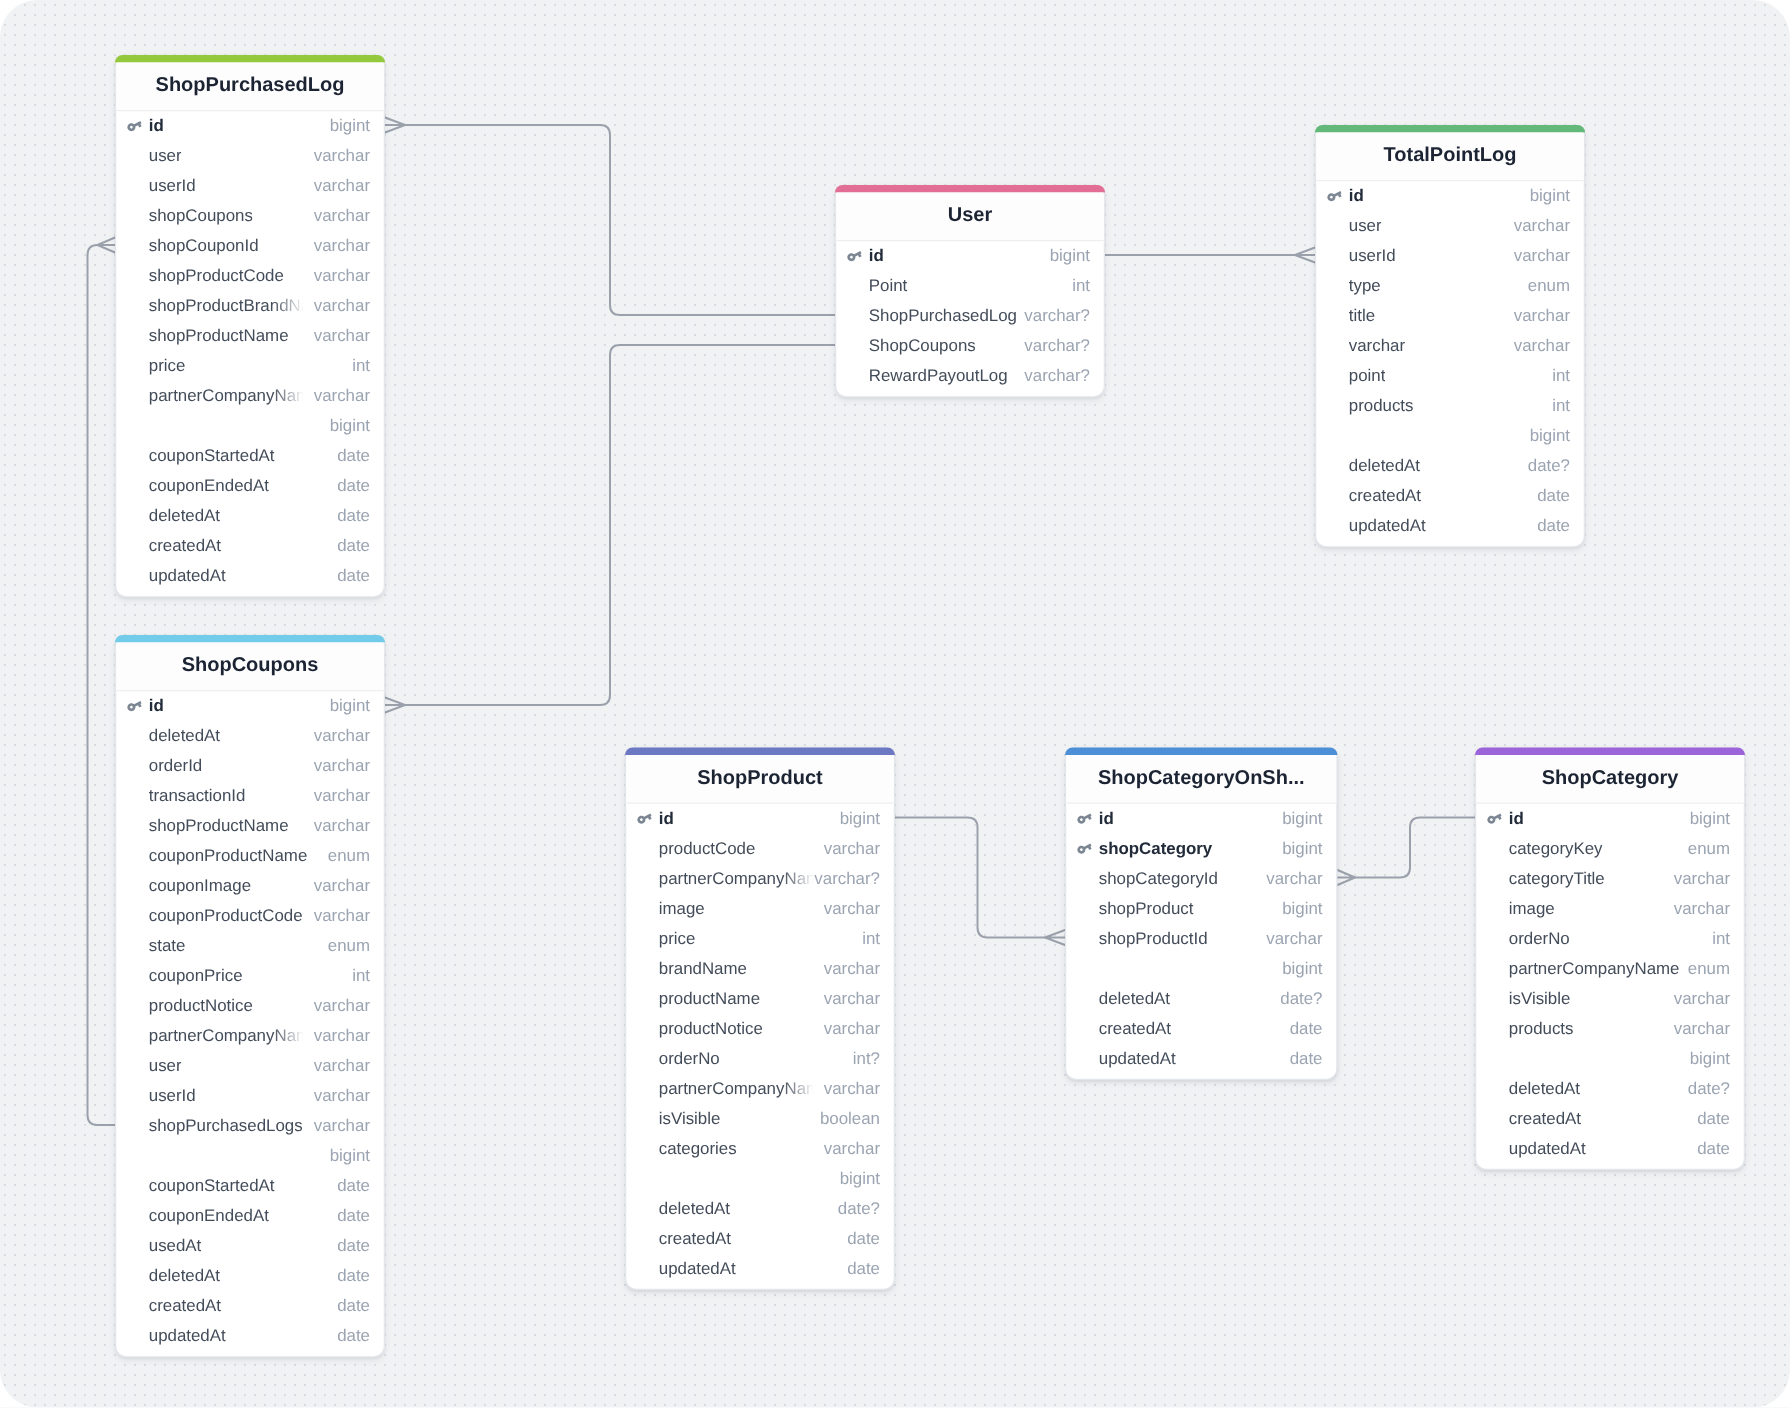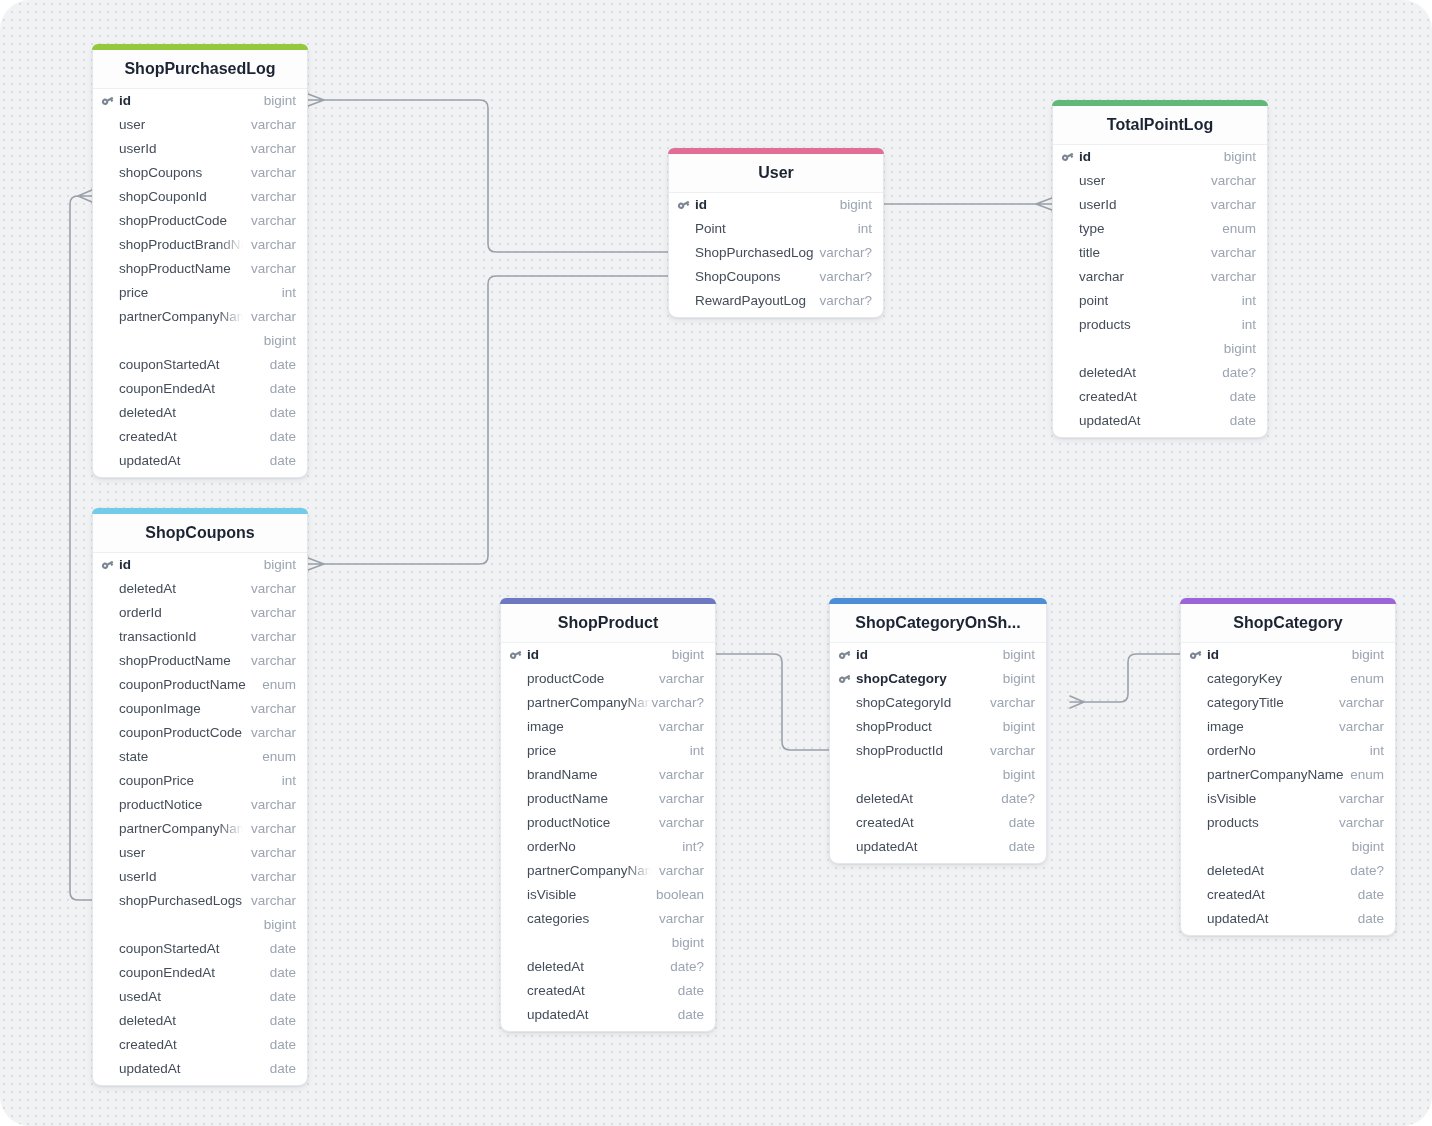--- a/index.html
+++ b/index.html
@@ -394,21 +394,21 @@
         <div class="frow">
           <span class="fname">createdAt</span>
           <span class="ftype">date</span>
         </div>
         <div class="frow">
           <span class="fname">updatedAt</span>
           <span class="ftype">date</span>
         </div>
       </div>
     </div>
-    <div class="table" style="left: 829px; top: 598px; width: 218px;">
+    <div class="table" style="left: 852px; top: 598px; width: 218px;">
       <div class="accent-bar" style="background: rgb(77, 143, 214);"></div>
       <div class="table-title">ShopCategoryOnSh...</div>
       <div class="rows">
         <div class="frow">
           <span class="key-icon">
             <svg viewBox="0 0 24 24" fill="currentColor">
               <path d="M12.65 10C11.83 7.67 9.61 6 7 6c-3.31 0-6 2.69-6 6s2.69 6 6 6c2.61 0 4.83-1.67 5.65-4H17v4h4v-4h2v-4H12.65zM7 14c-1.1 0-2-.9-2-2s.9-2 2-2 2 .9 2 2-.9 2-2 2z"></path>
             </svg>
           </span>
           <span class="fname key">id</span>

